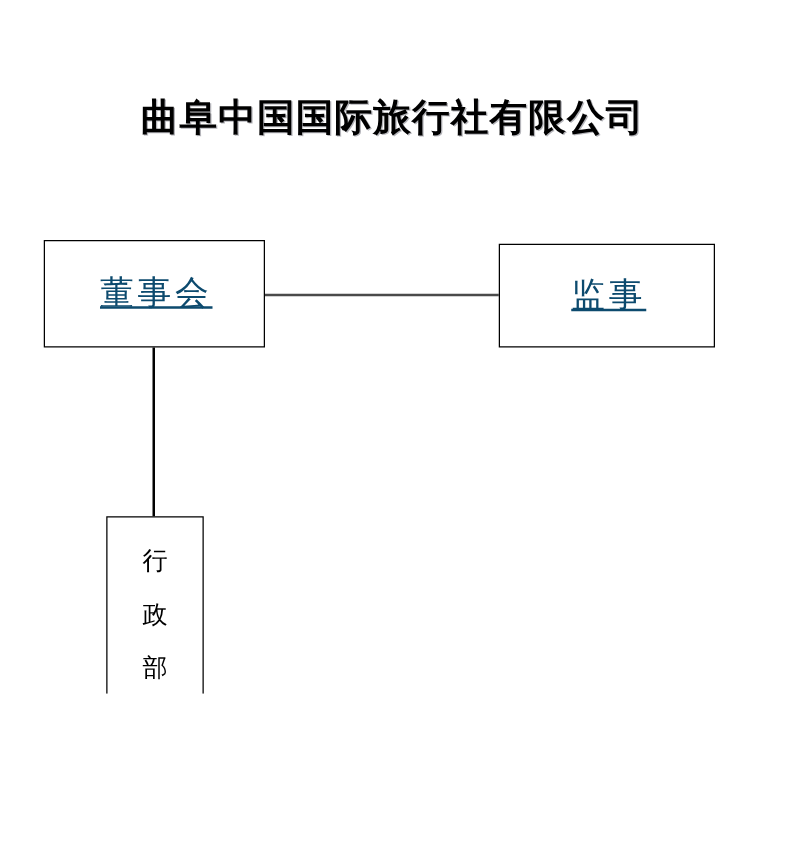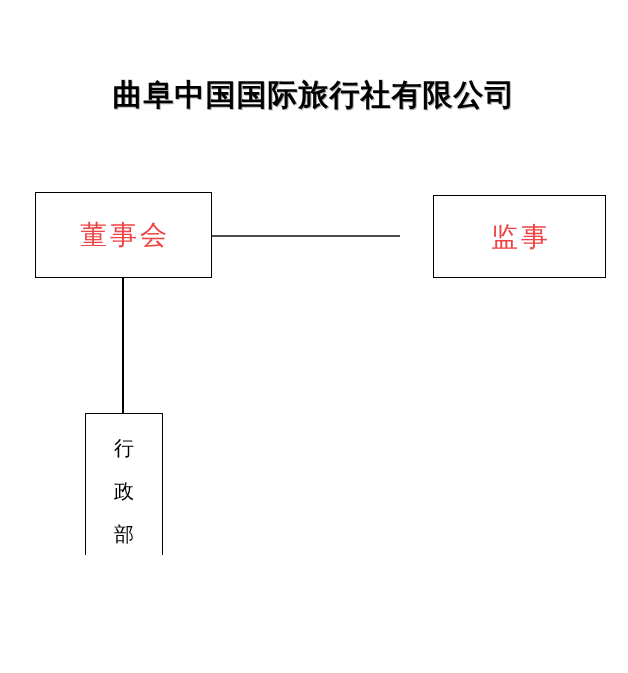--- a/index.html
+++ b/index.html
@@ -43,39 +43,39 @@
     background: #ffffff;
     display: flex;
     align-items: center;
     justify-content: center;
     z-index: 3;
   }
   .box-label {
     font-family: "DejaVu Serif", "Liberation Serif", serif;
     font-size: 27px;
     font-weight: normal;
-    color: #ef4444;
+    color: #0c4a6e;
     letter-spacing: 3px;
     text-indent: 3px;
     line-height: 1.1;
     white-space: nowrap;
+    text-decoration: underline;
   }
 
   #box-board {
     left: 35px;
     top: 192px;
     width: 177px;
     height: 86px;
   }
   #box-supervisor {
     left: 399px;
     top: 195px;
     width: 173px;
     height: 83px;
-    margin-left: 34px;
   }
   #box-admin {
     left: 85px;
     top: 413px;
     width: 78px;
     height: 157px;
     align-items: center;
     justify-content: center;
   }
   #box-admin .box-label-vertical {

